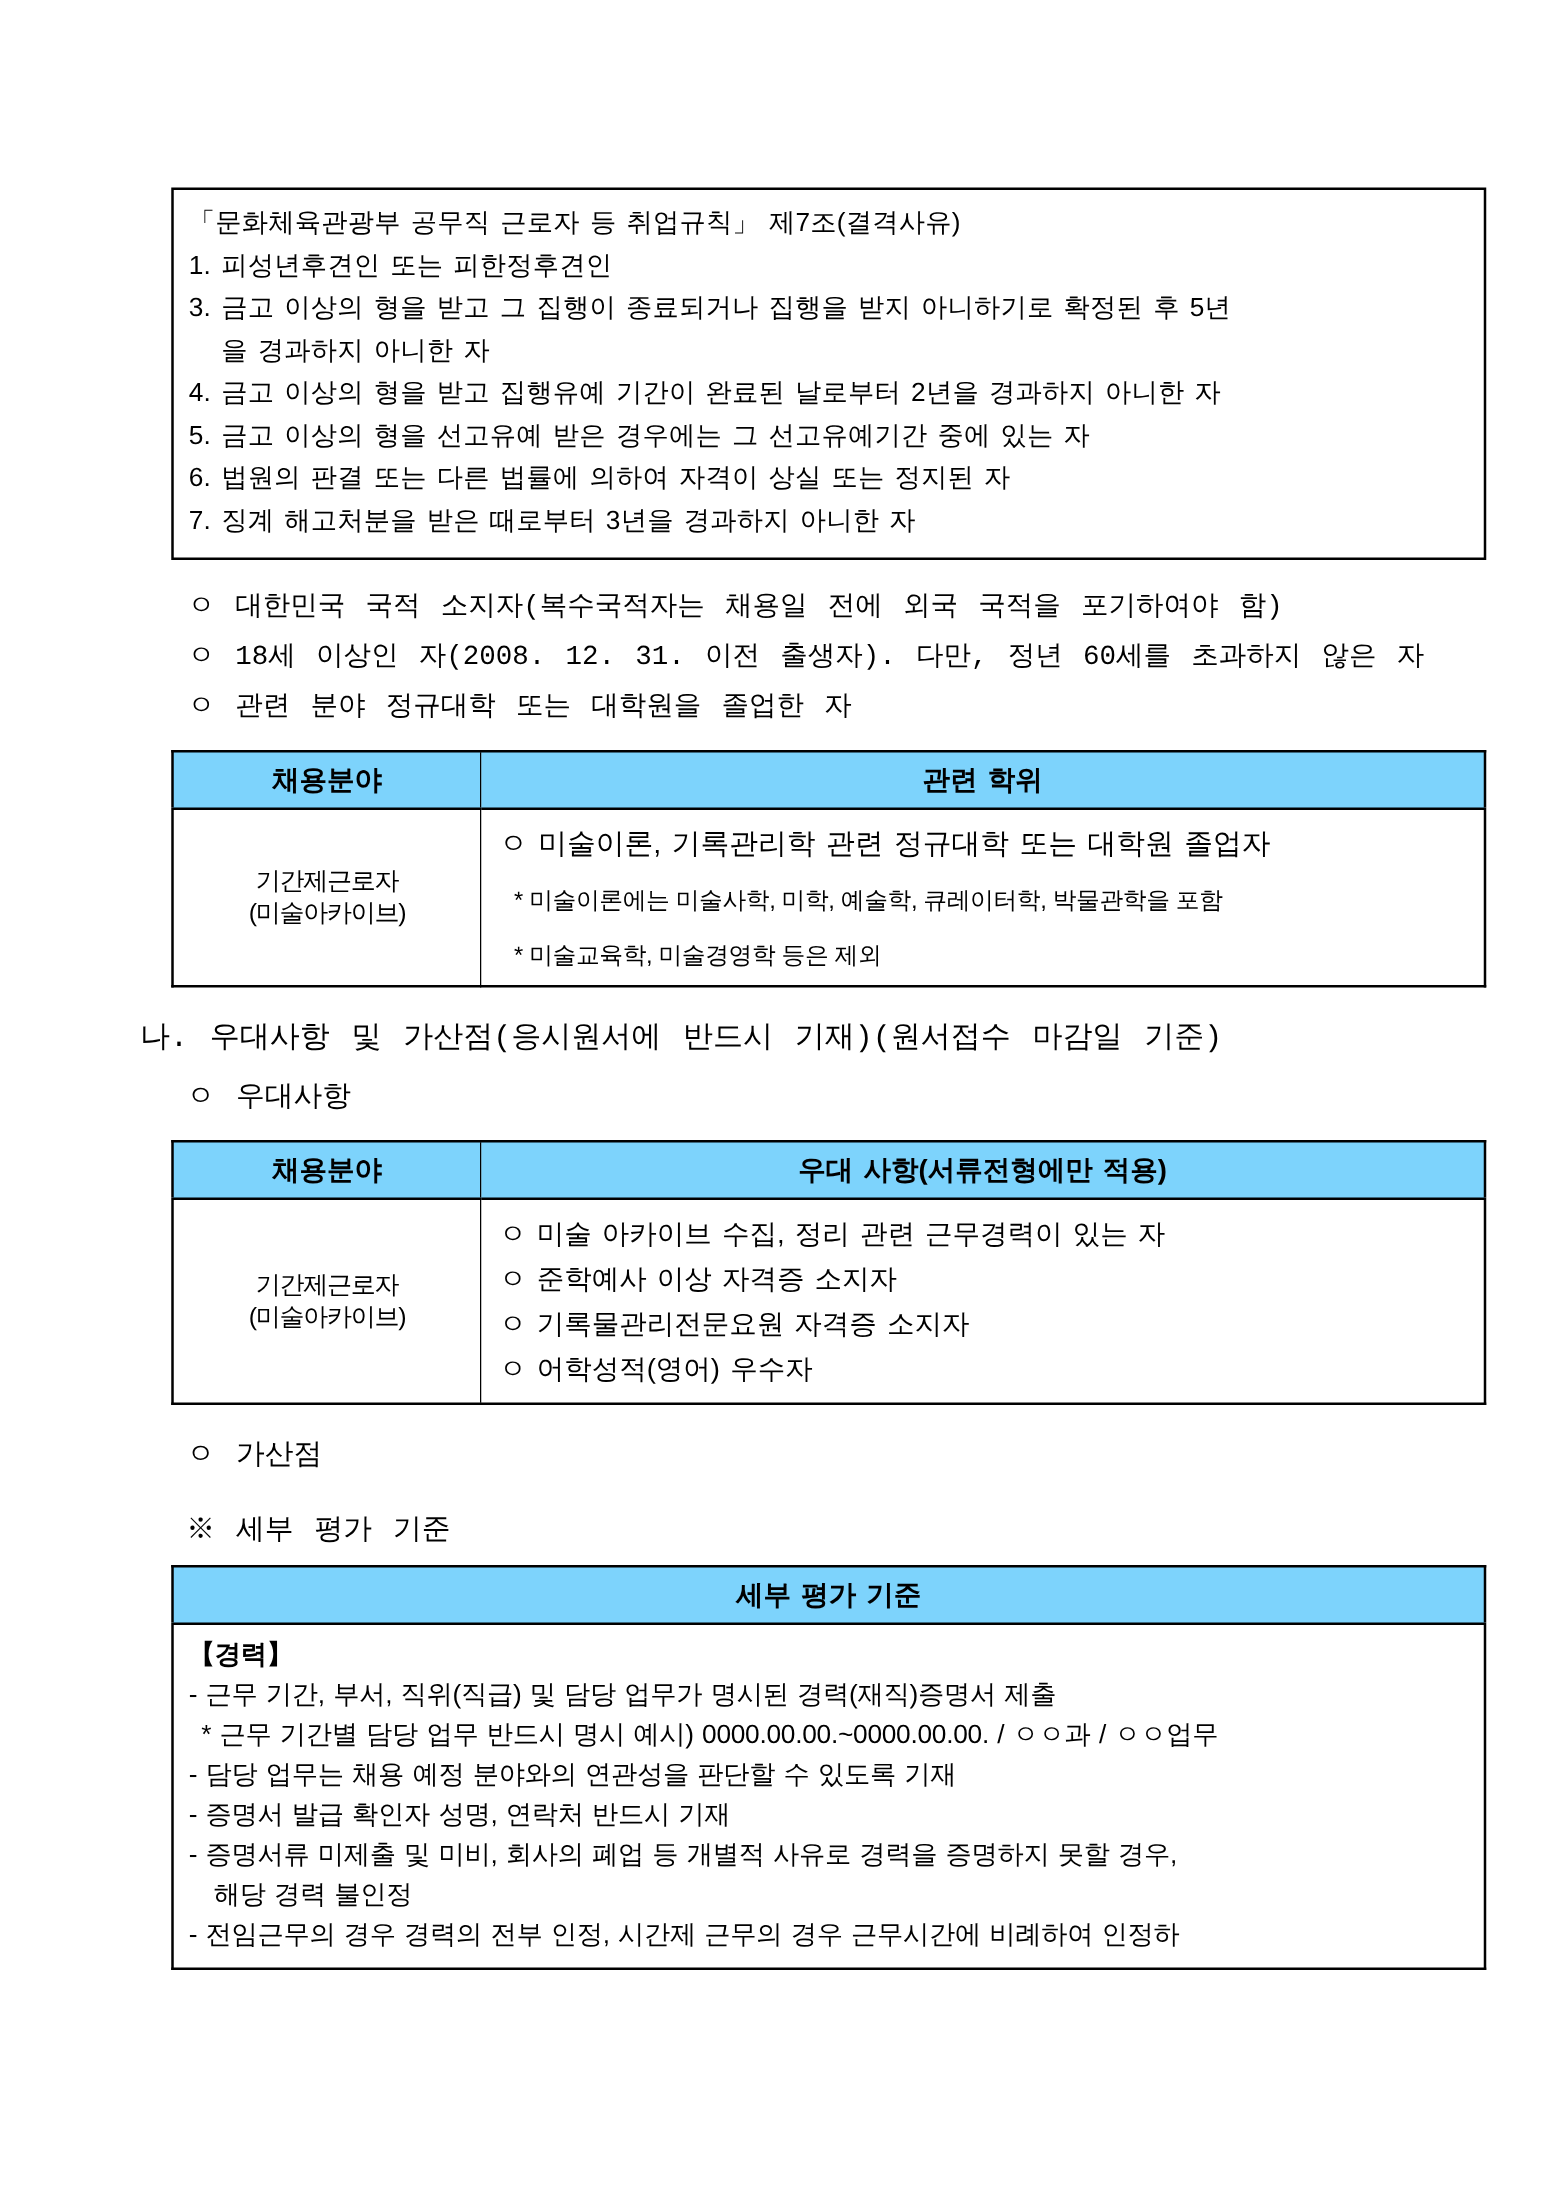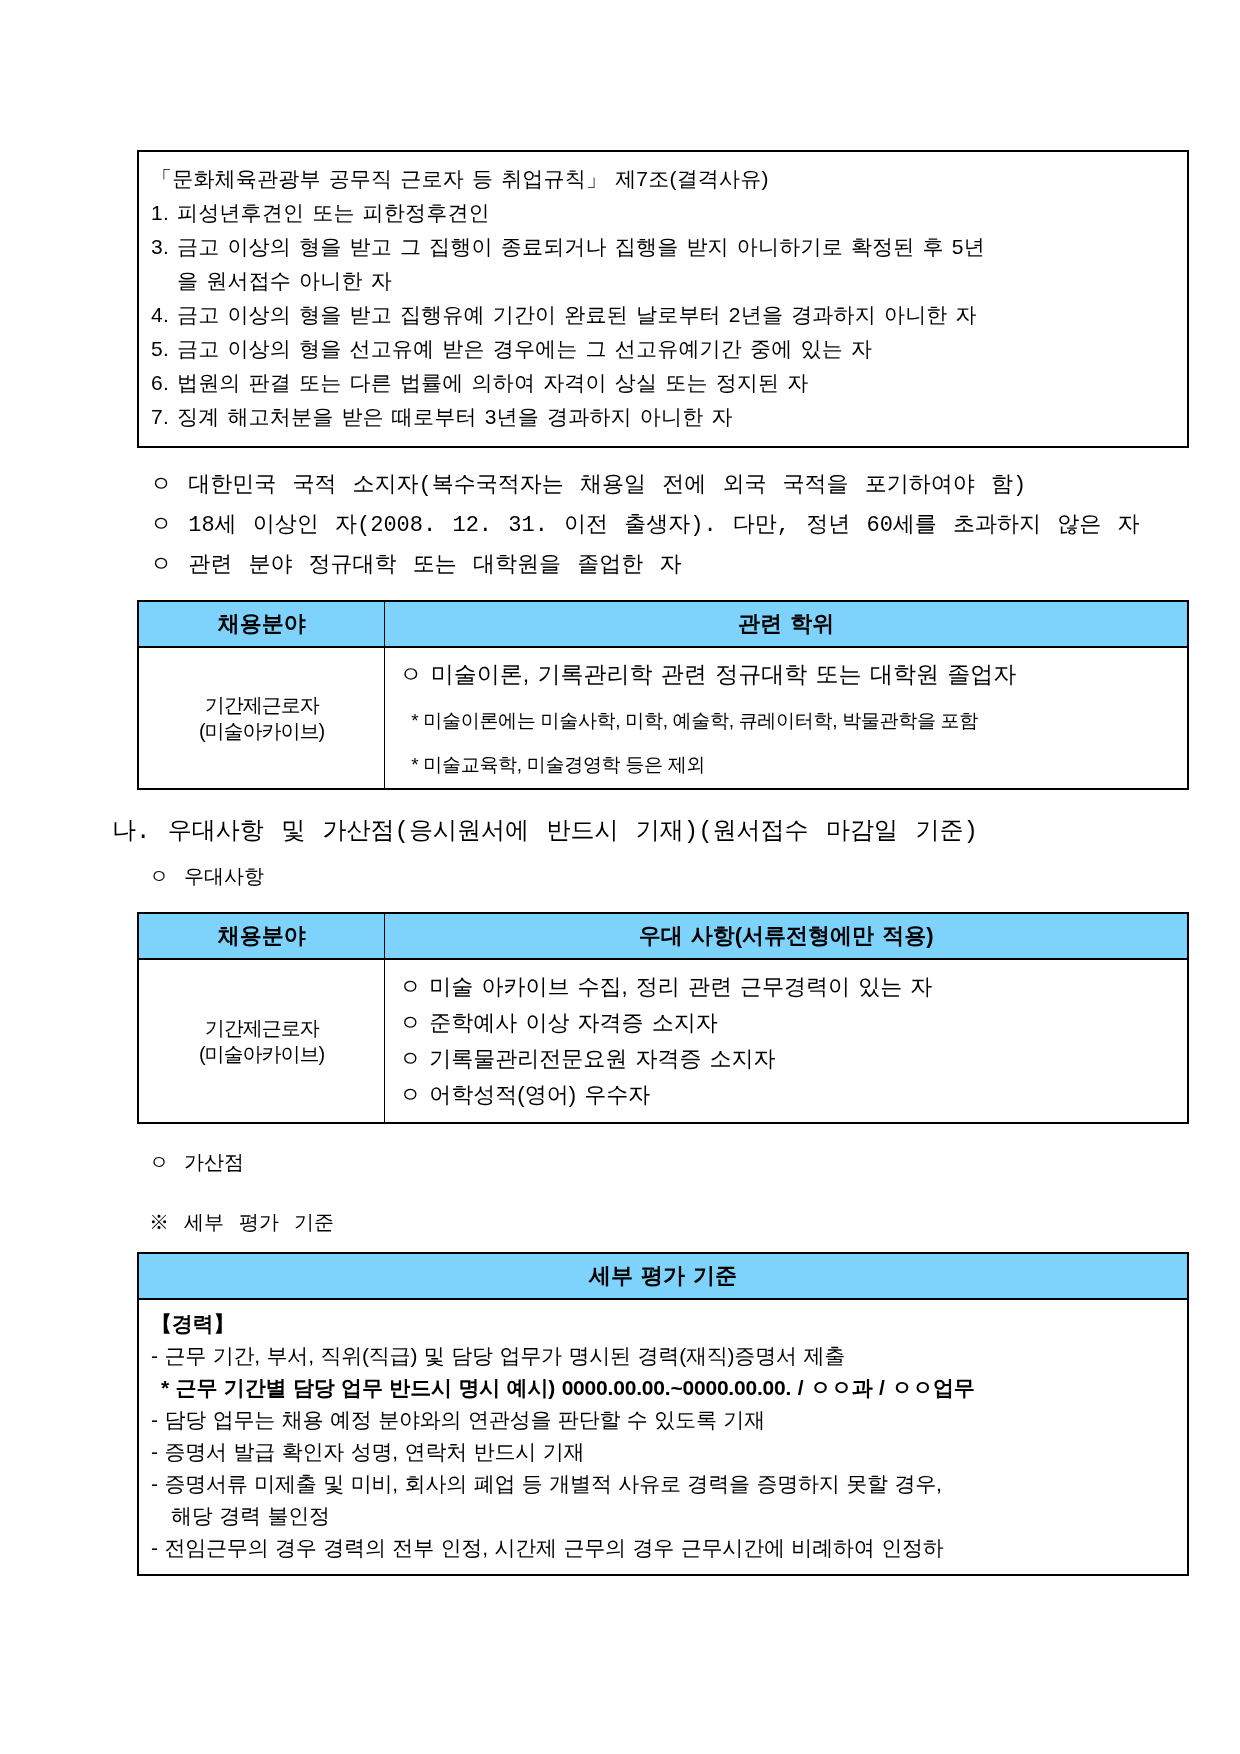--- a/index.html
+++ b/index.html
@@ -65,21 +65,21 @@
     line-height: 26px;
     letter-spacing: -1px;
   }
   .content-cell { padding: 9px 10px 9px 14px; }
   .main-line { font-size: 23px; line-height: 34px; word-spacing: 2px; }
   .note-line { font-size: 19px; line-height: 28px; padding-left: 12px; letter-spacing: -0.3px; margin-top: 16px; }
 
   .pref-item { font-size: 22px; line-height: 36px; word-spacing: 2px; }
 
   .heading-na { margin-top: 22px; margin-left: -25px; font-size: 24px; }
-  .label { margin-top: 6px; margin-left: 12px; font-size: 20px; }
+  .label { margin-top: 6px; margin-left: 12px; font-size: 23px; }
   .label-gap { margin-top: 20px; }
 
   td.center-cell {
     text-align: center;
     font-size: 21px;
     height: 42px;
     word-spacing: 2px;
   }
 
   
@@ -87,33 +87,33 @@
   .criteria-body { padding: 8px 10px 10px 8px; }
   .crit-line {
     font-size: 21px;
     line-height: 32px;
     letter-spacing: -0.2px;
     word-spacing: 1px;
     padding-left: 4px;
     white-space: nowrap;
   }
   .crit-line.bold { font-weight: bold; }
-  .crit-line.sub { padding-left: 14px; font-weight: bold; }
+  .crit-line.sub { padding-left: 14px; }
   .crit-line.cont { padding-left: 24px; }
 </style>
 </head>
 <body>
 
 <div class="page">
 
   <div class="rule-box">
     <div>「문화체육관광부 공무직 근로자 등 취업규칙」 제7조(결격사유)</div>
     <div>1. 피성년후견인 또는 피한정후견인</div>
     <div>3. 금고 이상의 형을 받고 그 집행이 종료되거나 집행을 받지 아니하기로 확정된 후 5년</div>
-    <div class="cont">을 원서접수 아니한 자</div>
+    <div class="cont">을 경과하지 아니한 자</div>
     <div>4. 금고 이상의 형을 받고 집행유예 기간이 완료된 날로부터 2년을 경과하지 아니한 자</div>
     <div>5. 금고 이상의 형을 선고유예 받은 경우에는 그 선고유예기간 중에 있는 자</div>
     <div>6. 법원의 판결 또는 다른 법률에 의하여 자격이 상실 또는 정지된 자</div>
     <div>7. 징계 해고처분을 받은 때로부터 3년을 경과하지 아니한 자</div>
   </div>
 
   <div class="bullets">
     <div class="serif-line bullet">ㅇ 대한민국 국적 소지자(복수국적자는 채용일 전에 외국 국적을 포기하여야 함)</div>
     <div class="serif-line bullet">ㅇ 18세 이상인 자(2008. 12. 31. 이전 출생자). 다만, 정년 60세를 초과하지 않은 자</div>
     <div class="serif-line bullet">ㅇ 관련 분야 정규대학 또는 대학원을 졸업한 자</div>

